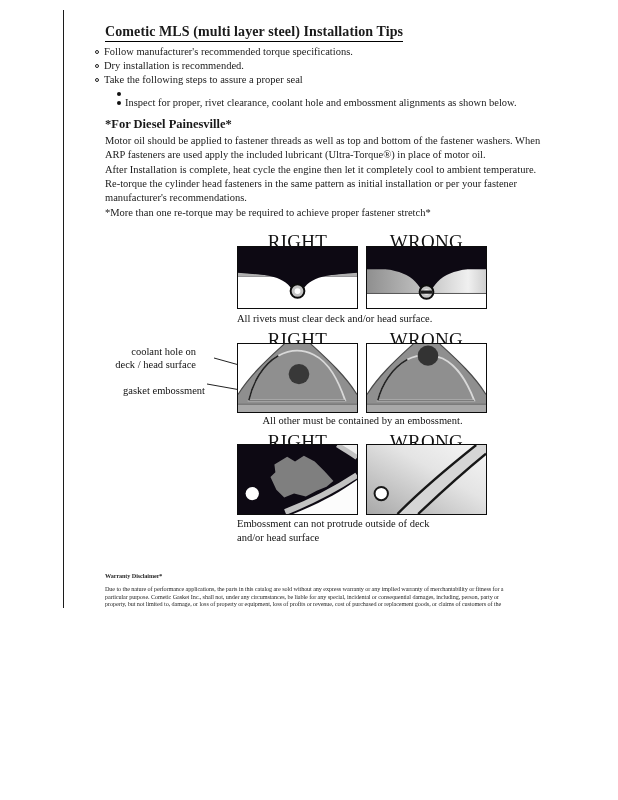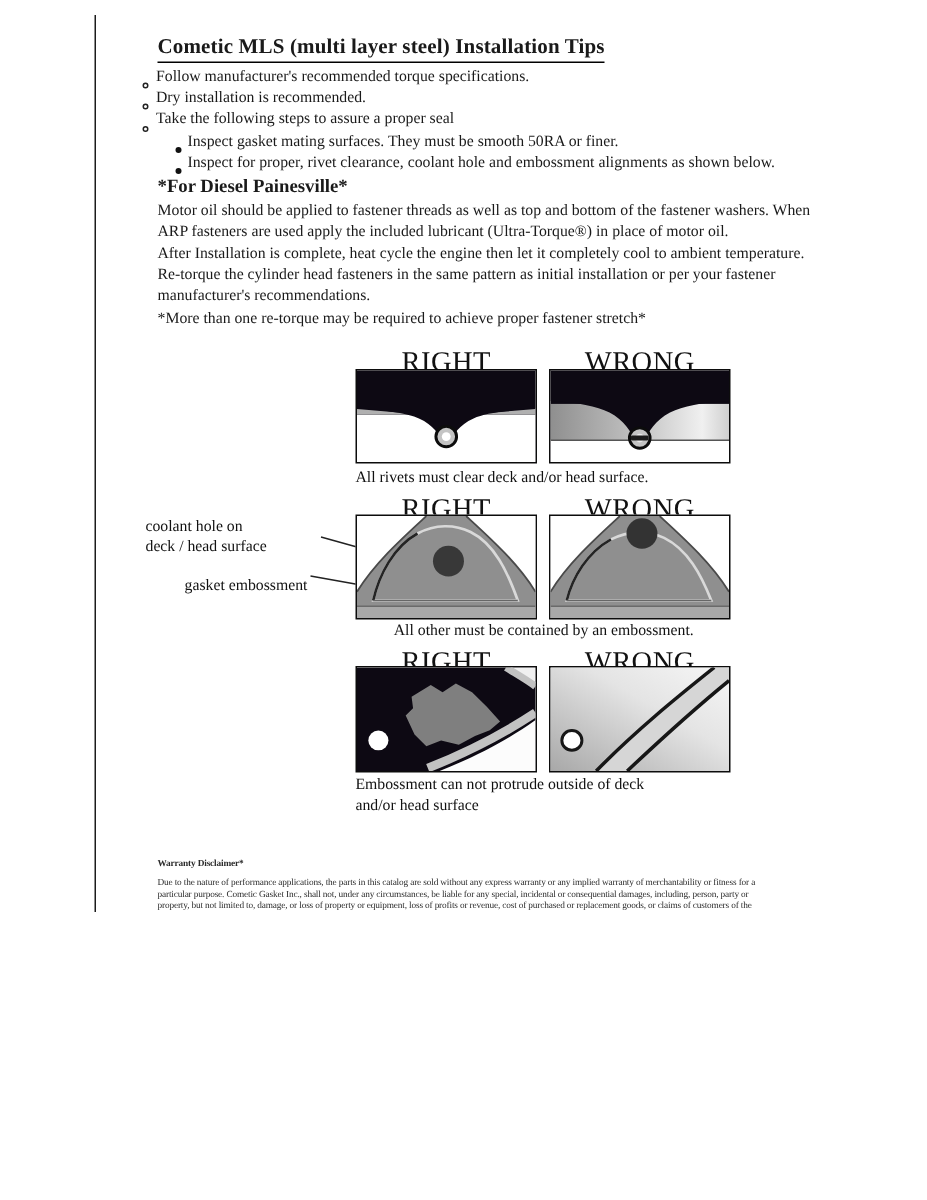--- a/index.html
+++ b/index.html
@@ -9,21 +9,21 @@
     font-family:Liberation Serif, serif; color:#1a1a1a; overflow:hidden;
   }
   .edge-line { position:absolute; left:63px; top:10px; width:1px; height:780px; background:#1c1c1c; }
 
   .title {
     position:absolute; left:105px; top:24px; font-size:14px; font-weight:bold;
     border-bottom:1.6px solid #000; padding-bottom:1px; letter-spacing:0.1px;
   }
 
   .tips { position:absolute; left:95px; top:45px; width:445px; font-size:10.5px; line-height:14.2px; }
-  .tip { display:flex; align-items:flex-end; }
+  .tip { display:flex; align-items:flex-start; }
   .tip .o-marker { flex:none; width:4px; height:4px; border:1px solid #222; border-radius:50%; margin:4.6px 5px 0 0; }
   .tip.sub { margin-left:22px; }
   .tip .f-marker { flex:none; width:4px; height:4px; background:#111; border-radius:50%; margin:4.8px 4px 0 0; }
 
   .diesel-heading { position:absolute; left:105px; top:117px; font-size:12.5px; font-weight:bold; }
   .body-para { position:absolute; left:105px; width:438px; font-size:10.5px; line-height:14px; }
 
   .dg-label { position:absolute; width:121px; text-align:center; font-size:19px; font-weight:500; letter-spacing:0.3px; color:#111; }
   .panel { position:absolute; width:121px; border:1.5px solid #0c0c0c; background:#fff; }
   .panel svg { display:block; width:100%; height:100%; }
@@ -56,21 +56,20 @@
     <div class="tip">
       <span class="o-marker"></span>
       <span>Dry installation is recommended.</span>
     </div>
     <div class="tip">
       <span class="o-marker"></span>
       <span>Take the following steps to assure a proper seal</span>
     </div>
     <div class="tip sub">
       <span class="f-marker"></span>
-      <span>Inspect gasket mating surfaces.  They must be smooth 50RA or finer.</span>
     </div>
     <div class="tip sub">
       <span class="f-marker"></span>
       <span>Inspect for proper, rivet clearance, coolant hole and embossment alignments as shown below.</span>
     </div>
   </div>
 
   <div class="diesel-heading">*For Diesel Painesville*</div>
   <div class="body-para" style="top:134px;">Motor oil should be applied to fastener threads as well as top and bottom of the fastener washers. When ARP fasteners are used apply the included lubricant (Ultra-Torque®) in place of motor oil.</div>
   <div class="body-para" style="top:163px;">After Installation is complete, heat cycle the engine then let it completely cool to ambient temperature. Re-torque the cylinder head fasteners in the same pattern as initial installation or per your fastener manufacturer's recommendations.</div>
@@ -108,21 +107,21 @@
       <circle cx="60.5" cy="46.5" r="7" fill="#c4c4c4" stroke="#0c0c0c" stroke-width="2"></circle>
       <circle cx="60.5" cy="46.5" r="3" fill="#e8e8e8"></circle>
       <rect x="54.5" y="44.8" width="12" height="3.4" rx="1" fill="#1c1c1c"></rect>
     </svg>
   </div>
   <div class="caption" style="left:237px; top:312px;">All rivets must clear deck and/or head surface.</div>
 
   <div class="dg-label" style="left:237px; top:329px;">RIGHT</div>
   <div class="dg-label" style="left:366px; top:329px;">WRONG</div>
 
-  <div class="callout" style="left:97px; top:345px; width:112px; ">
+  <div class="callout" style="left:84px; top:345px; width:112px; text-align:right;">
     <div>coolant hole on</div>
     <div>deck / head surface</div>
   </div>
   <div class="callout" style="left:95px; top:384px; width:110px; text-align:right;">gasket embossment</div>
 
   <svg class="leader-svg">
     <line x1="14" y1="10" x2="93" y2="32" stroke="#222" stroke-width="1"></line>
     <line x1="7" y1="36" x2="63" y2="46" stroke="#222" stroke-width="1"></line>
   </svg>
 

